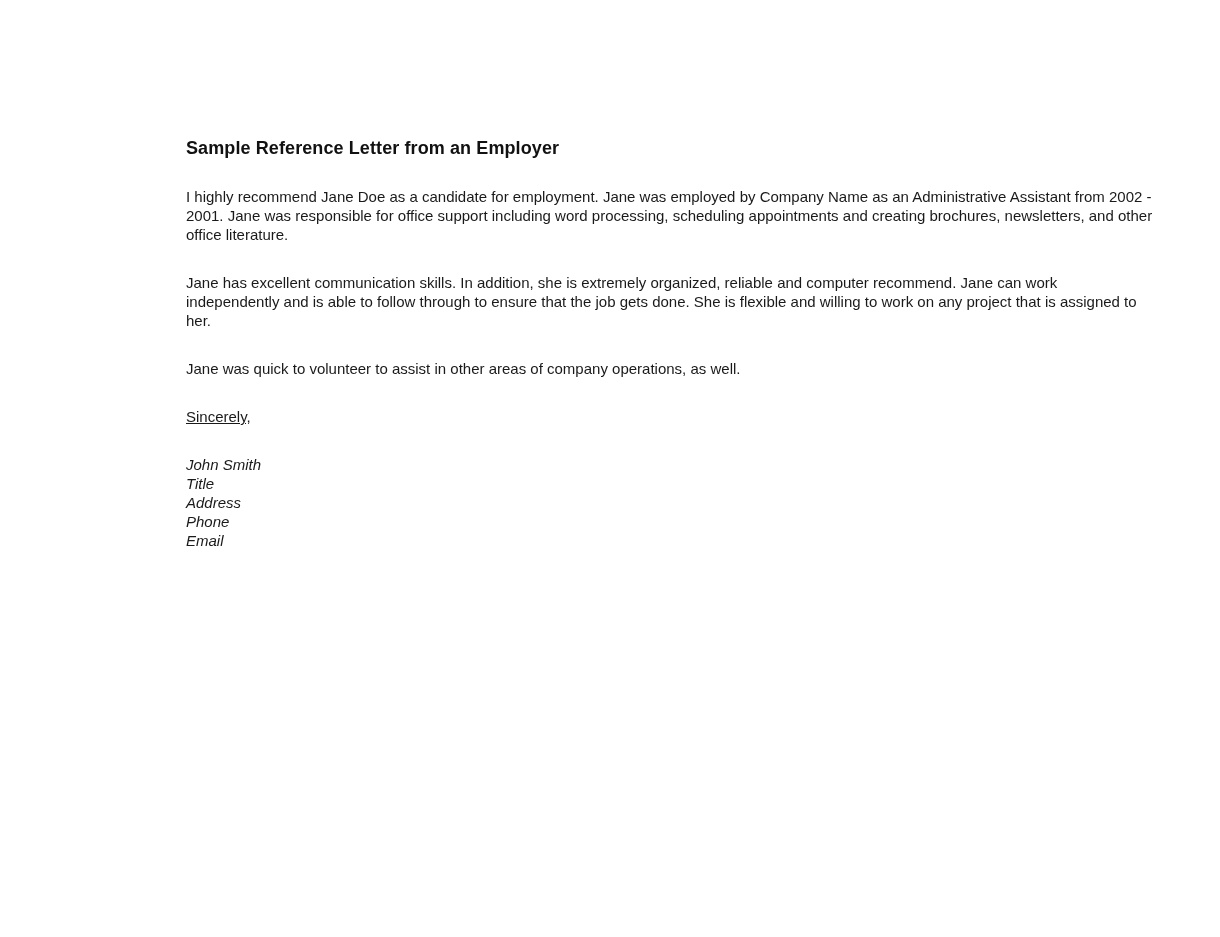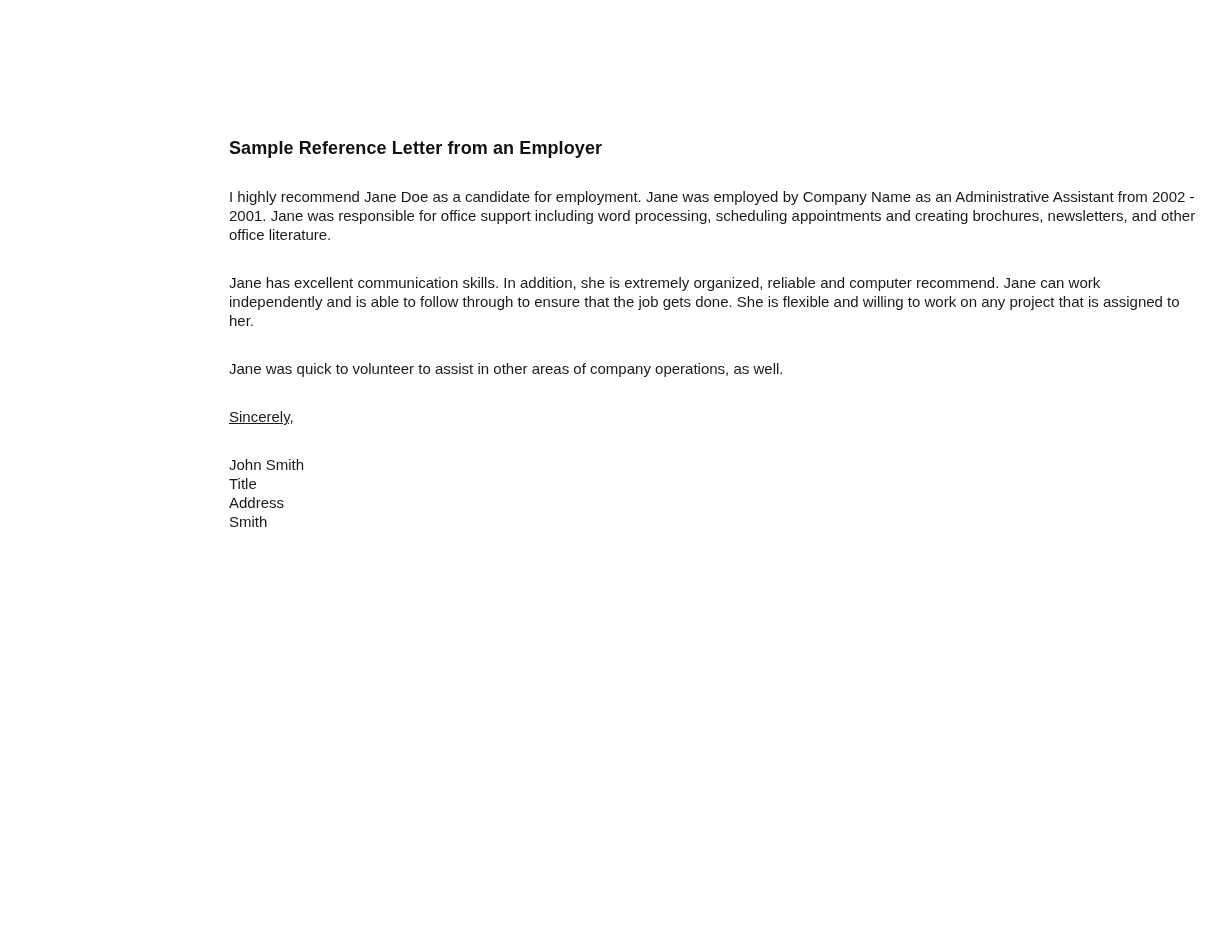--- a/index.html
+++ b/index.html
@@ -15,21 +15,20 @@
     overflow: hidden;
     position: relative;
   }
   .page {
     position: absolute;
     left: 0;
     top: 0;
     width: 1128px;
     height: 937px;
     background: #ffffff;
-    margin-left: 43px;
   }
   .letter {
     position: absolute;
     left: 186px;
     top: 137px;
     width: 968px;
   }
   .letter-title {
     font-size: 18px;
     line-height: 22px;
@@ -45,20 +44,21 @@
     color: #1a1a1a;
   }
   .closing {
     margin-bottom: 29px;
     text-decoration: underline;
   }
   .signature-block {
     font-size: 15px;
     line-height: 19px;
     margin: 0;
+    font-style: italic;
   }
   .signature-line {
     margin: 0;
   }
 </style>
 </head>
 <body>
 
 <div class="page">
   <div class="letter">
@@ -72,17 +72,18 @@
 
     <p class="para">Jane was quick to volunteer to assist in other areas of company operations, as well.</p>
 
 
     <p class="para closing">Sincerely,</p>
 
     <div class="signature-block">
       <p class="signature-line">John Smith</p>
       <p class="signature-line">Title</p>
       <p class="signature-line">Address</p>
-      <p class="signature-line">Smith</p>
+      <p class="signature-line">Phone</p>
+      <p class="signature-line">Email</p>
     </div>
 
   </div>
 </div>
 
 </body></html>

